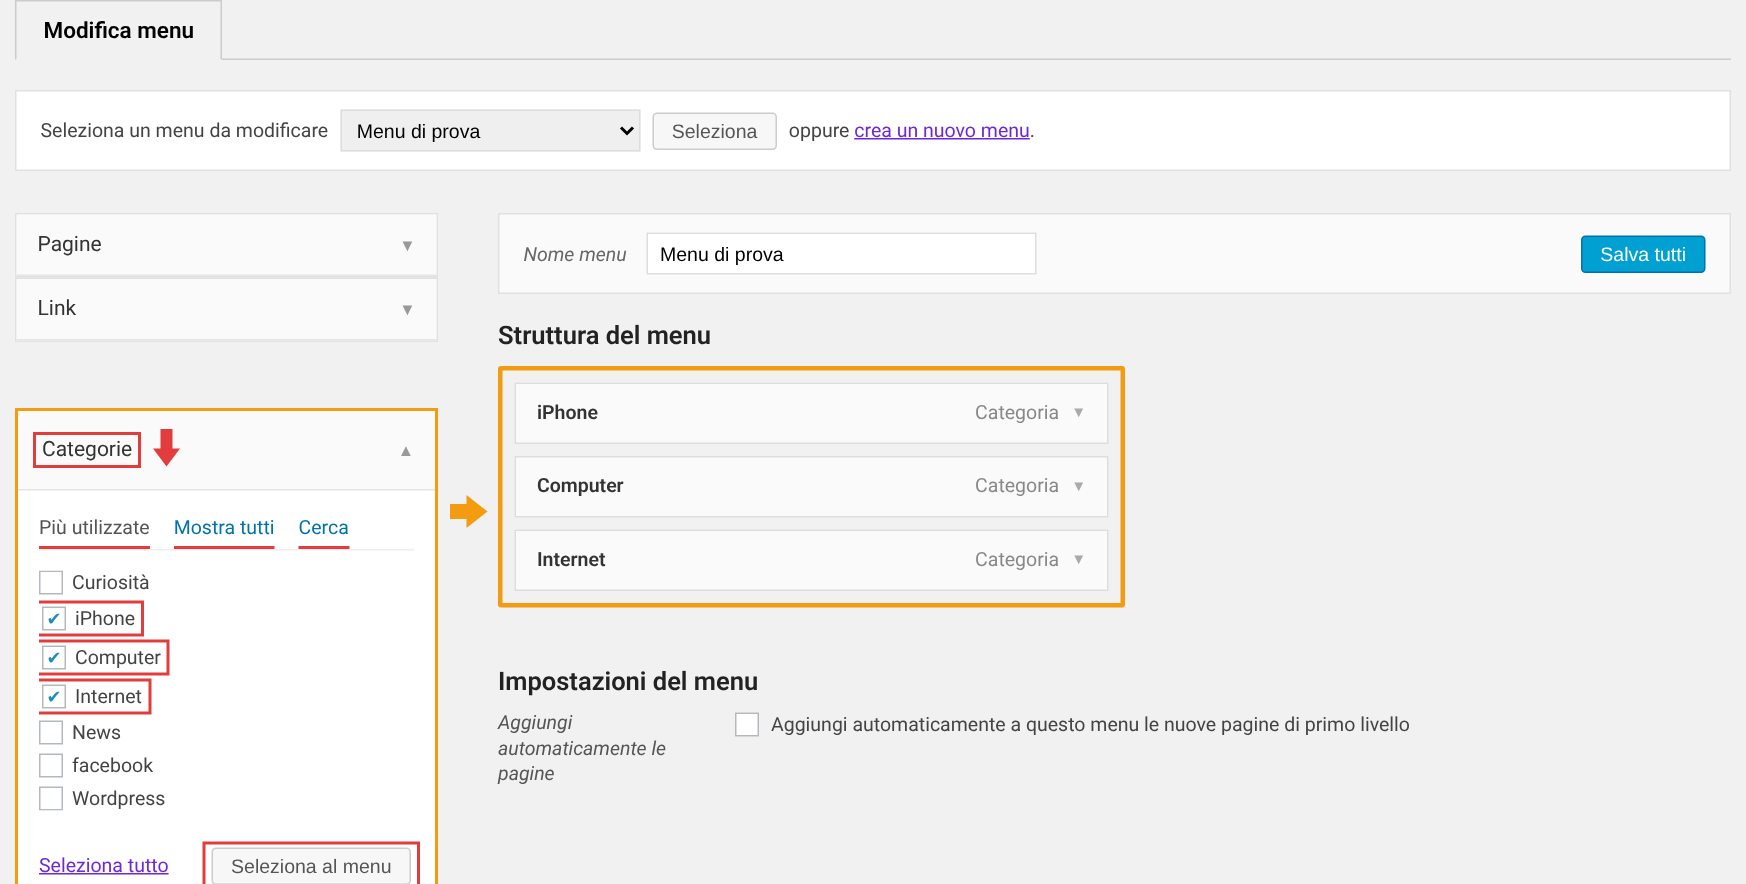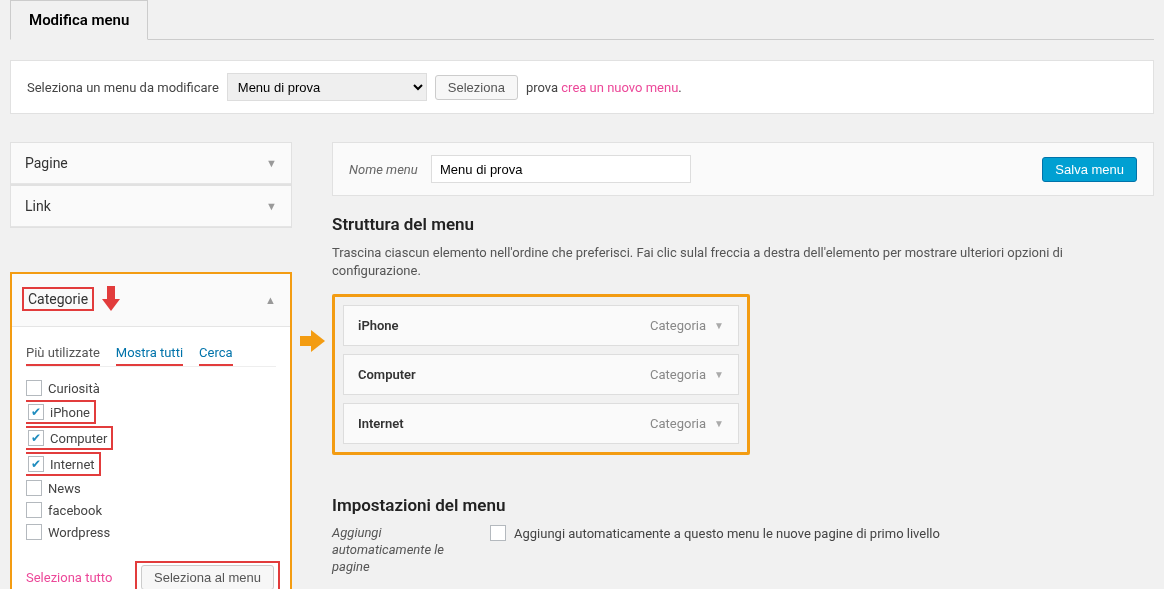--- a/index.html
+++ b/index.html
@@ -60,21 +60,21 @@
     padding: 4px 12px;
     font-size: 13px;
     border-radius: 3px;
     cursor: pointer;
   }
   .btn-primary {
     background: #00a0d2;
     border-color: #0073aa;
     color: #fff;
   }
-  a.link { color: #ec4899; cursor: pointer; }
+  a.link { color: #6d28d9; text-decoration: underline; cursor: pointer; }
 
   
   .cols { display: flex; gap: 20px; align-items: flex-start; }
   .left { width: 282px; }
   .right { flex: 1; }
 
   
   .widget-box {
     border: 1px solid #e1e1e1;
     background: #fff;
@@ -294,21 +294,21 @@
     <div class="nav-tab active">Modifica menu</div>
   </div>
 
   <div class="select-bar">
     <span>Seleziona un menu da modificare</span>
     <select>
       <option>Menu di prova</option>
     </select>
     <button class="btn">Seleziona</button>
     <span>
-      <span>prova</span>
+      <span>oppure</span>
       <a class="link">crea un nuovo menu</a><span>.</span>
     </span>
   </div>
 
   <div class="cols">
 
     <div class="left">
 
       <div class="widget-box">
         <div class="widget-head">
@@ -402,25 +402,24 @@
       <span class="orange-arrow"></span>
     </div>
 
     <div class="right">
 
       <div class="menu-header">
         <div>
           <label>Nome menu</label>
           <input type="text" value="Menu di prova" style="">
         </div>
-        <button class="btn btn-primary">Salva menu</button>
+        <button class="btn btn-primary">Salva tutti</button>
       </div>
 
       <h3 class="section">Struttura del menu</h3>
-      <p class="instr">Trascina ciascun elemento nell'ordine che preferisci. Fai clic sulal freccia a destra dell'elemento per mostrare ulteriori opzioni di configurazione.</p>
 
       <div class="menu-list" id="menu-list">
           <div class="menu-item">
             <span class="mi-label">iPhone</span>
             <span class="mi-type">
               <span>Categoria</span>
               <span class="caret">▼</span>
             </span>
           </div>
           <div class="menu-item">

